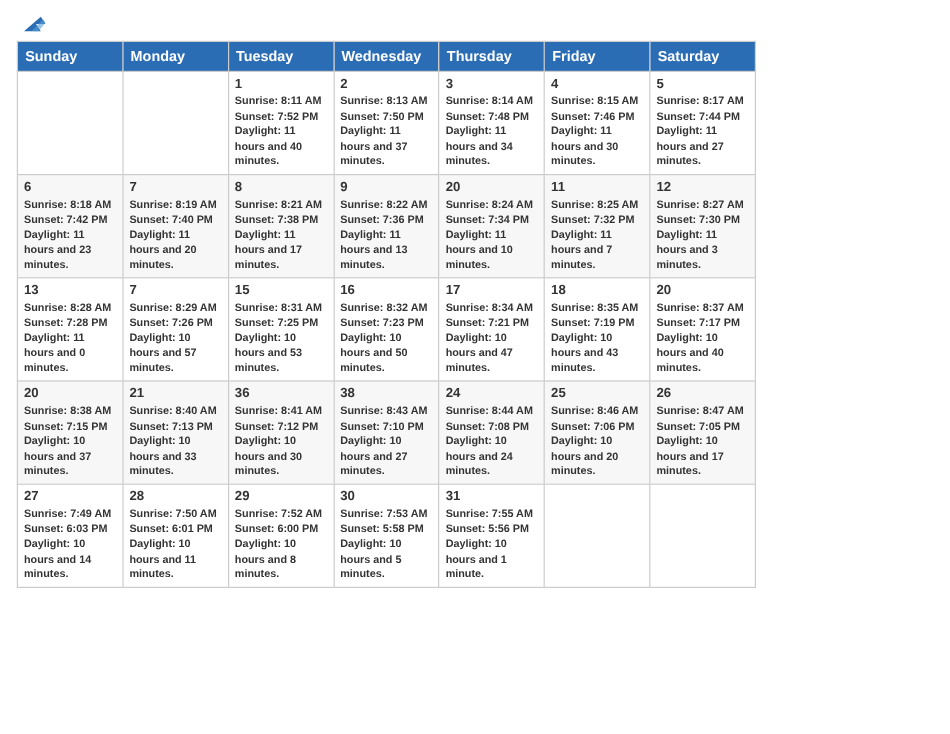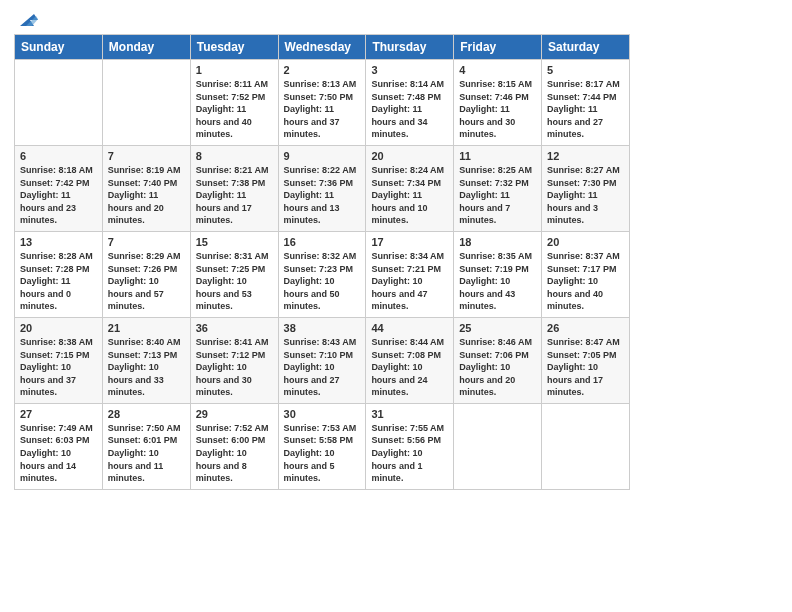--- a/index.html
+++ b/index.html
@@ -207,21 +207,21 @@
         </td>
           <td>
           <span class="day-number">36</span>
           <span class="day-info">Sunrise: 8:41 AM<br>Sunset: 7:12 PM<br>Daylight: 10 hours and 30 minutes.</span>
         </td>
           <td>
           <span class="day-number">38</span>
           <span class="day-info">Sunrise: 8:43 AM<br>Sunset: 7:10 PM<br>Daylight: 10 hours and 27 minutes.</span>
         </td>
           <td>
-          <span class="day-number">44</span>
+          <span class="day-number">24</span>
           <span class="day-info">Sunrise: 8:44 AM<br>Sunset: 7:08 PM<br>Daylight: 10 hours and 24 minutes.</span>
         </td>
           <td>
           <span class="day-number">25</span>
           <span class="day-info">Sunrise: 8:46 AM<br>Sunset: 7:06 PM<br>Daylight: 10 hours and 20 minutes.</span>
         </td>
           <td>
           <span class="day-number">26</span>
           <span class="day-info">Sunrise: 8:47 AM<br>Sunset: 7:05 PM<br>Daylight: 10 hours and 17 minutes.</span>
         </td>

